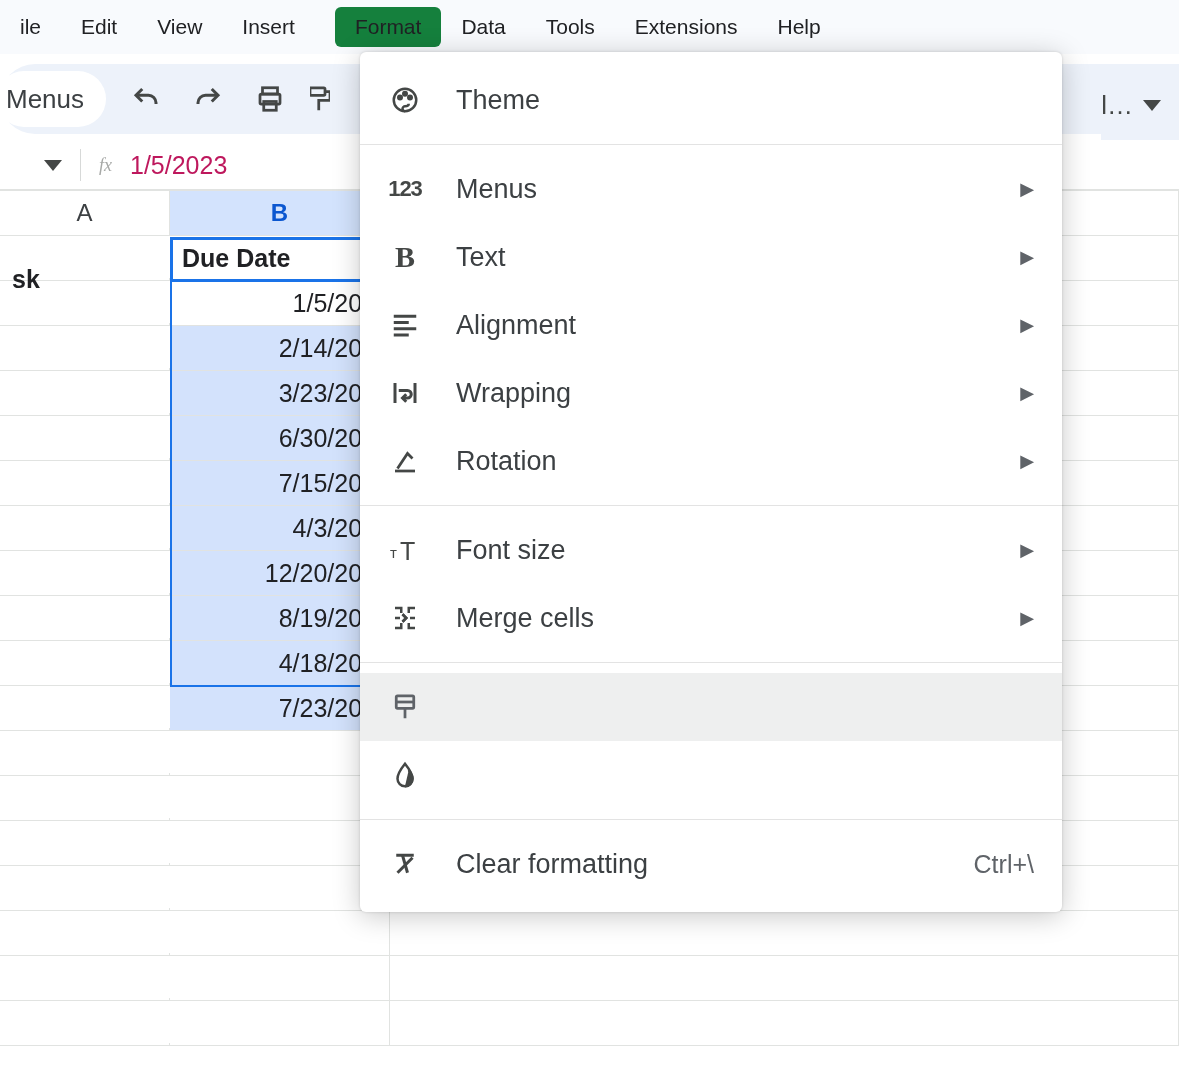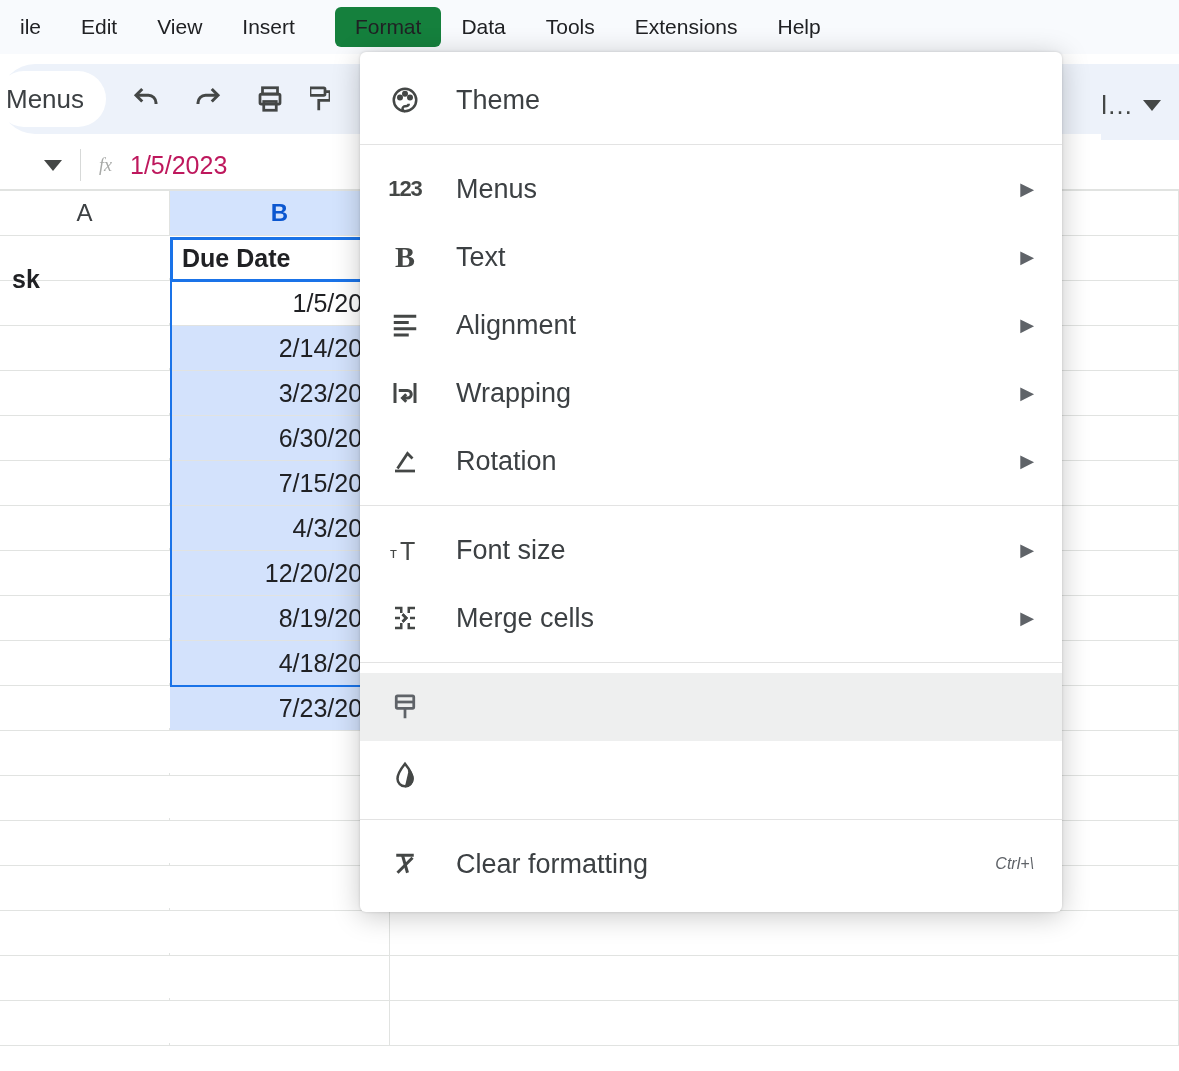--- a/index.html
+++ b/index.html
@@ -214,21 +214,21 @@
     width: 34px;
     height: 34px;
     display: flex;
     align-items: center;
     justify-content: center;
     color: #444746;
     flex-shrink: 0;
   }
   .dd-item .label { flex: 1; }
   .dd-item .arrow { color: #5f6368; font-size: 18px; }
-  .dd-item .shortcut { color: #5f6368; font-size: 16px; font-style: italic; }
+  .dd-item .shortcut { color: #5f6368; font-size: 25px; }
   .dd-sep {
     height: 1px;
     background: #e3e3e3;
     margin: 10px 0;
   }
   .num123 {
     font-family: Arial;
     font-weight: 700;
     font-size: 22px;
     letter-spacing: -1px;

